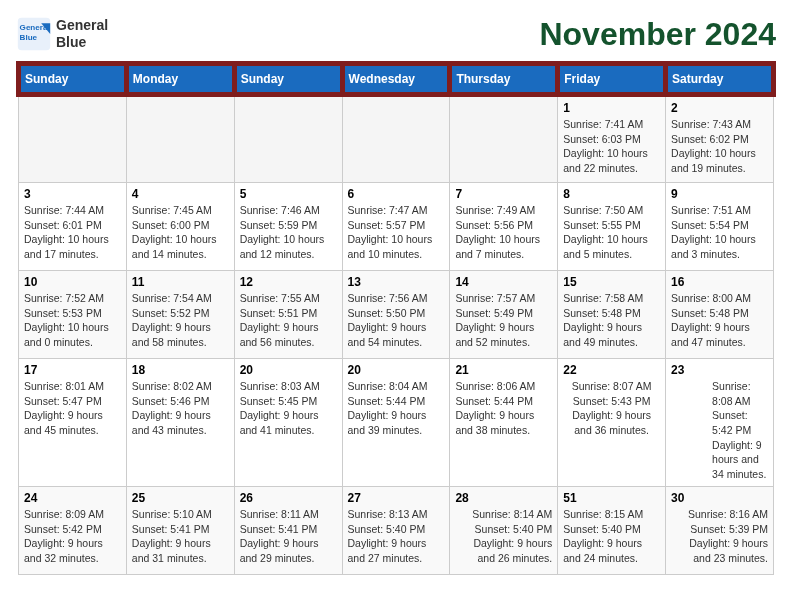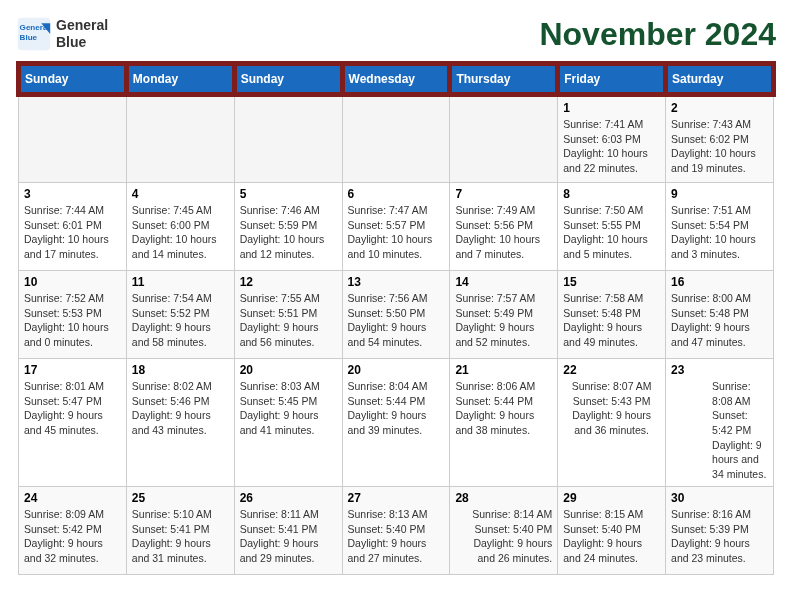--- a/index.html
+++ b/index.html
@@ -294,26 +294,26 @@
 Sunset: 5:40 PM
 Daylight: 9 hours and 27 minutes.</div>
         </td>
         <td>
           <div class="day-number">28</div>
           <div class="day-info" style="white-space: pre-line; text-align: right;">Sunrise: 8:14 AM
 Sunset: 5:40 PM
 Daylight: 9 hours and 26 minutes.</div>
         </td>
         <td>
-          <div class="day-number">29</div>
+          <div class="day-number">51</div>
           <div class="day-info" style="white-space: pre-line;">Sunrise: 8:15 AM
 Sunset: 5:40 PM
 Daylight: 9 hours and 24 minutes.</div>
         </td>
         <td>
           <div class="day-number">30</div>
-          <div class="day-info" style="white-space: pre-line;">Sunrise: 8:16 AM
+          <div class="day-info" style="white-space: pre-line; text-align: right;">Sunrise: 8:16 AM
 Sunset: 5:39 PM
 Daylight: 9 hours and 23 minutes.</div>
         </td>
       </tr>
     </tbody>
 </table>
 
 </body></html>

